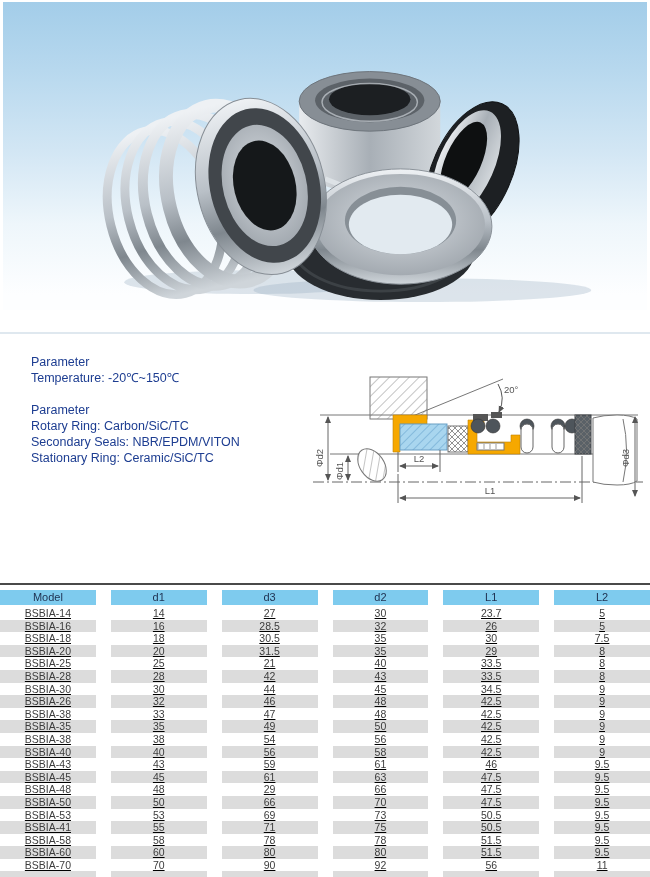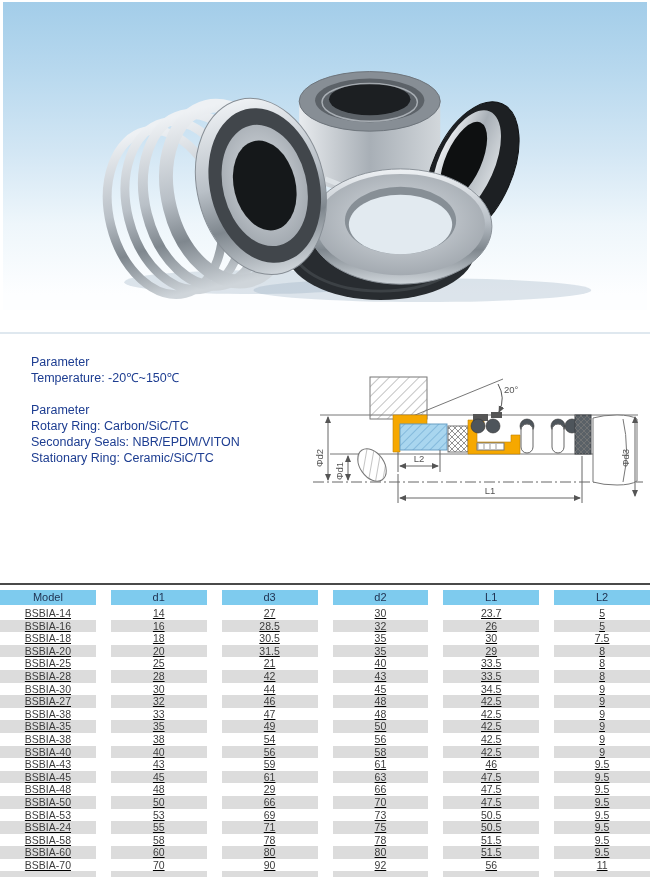--- a/index.html
+++ b/index.html
@@ -291,21 +291,21 @@
       </div>
       <div class="t-row">
         <div class="t-cell">BSBIA-30</div>
         <div class="t-cell">30</div>
         <div class="t-cell">44</div>
         <div class="t-cell">45</div>
         <div class="t-cell">34.5</div>
         <div class="t-cell">9</div>
       </div>
       <div class="t-row alt">
-        <div class="t-cell">BSBIA-27</div>
+        <div class="t-cell">BSBIA-26</div>
         <div class="t-cell">32</div>
         <div class="t-cell">46</div>
         <div class="t-cell">48</div>
         <div class="t-cell">42.5</div>
         <div class="t-cell">9</div>
       </div>
       <div class="t-row">
         <div class="t-cell">BSBIA-38</div>
         <div class="t-cell">33</div>
         <div class="t-cell">47</div>
@@ -371,21 +371,21 @@
       </div>
       <div class="t-row">
         <div class="t-cell">BSBIA-53</div>
         <div class="t-cell">53</div>
         <div class="t-cell">69</div>
         <div class="t-cell">73</div>
         <div class="t-cell">50.5</div>
         <div class="t-cell">9.5</div>
       </div>
       <div class="t-row alt">
-        <div class="t-cell">BSBIA-24</div>
+        <div class="t-cell">BSBIA-41</div>
         <div class="t-cell">55</div>
         <div class="t-cell">71</div>
         <div class="t-cell">75</div>
         <div class="t-cell">50.5</div>
         <div class="t-cell">9.5</div>
       </div>
       <div class="t-row">
         <div class="t-cell">BSBIA-58</div>
         <div class="t-cell">58</div>
         <div class="t-cell">78</div>

